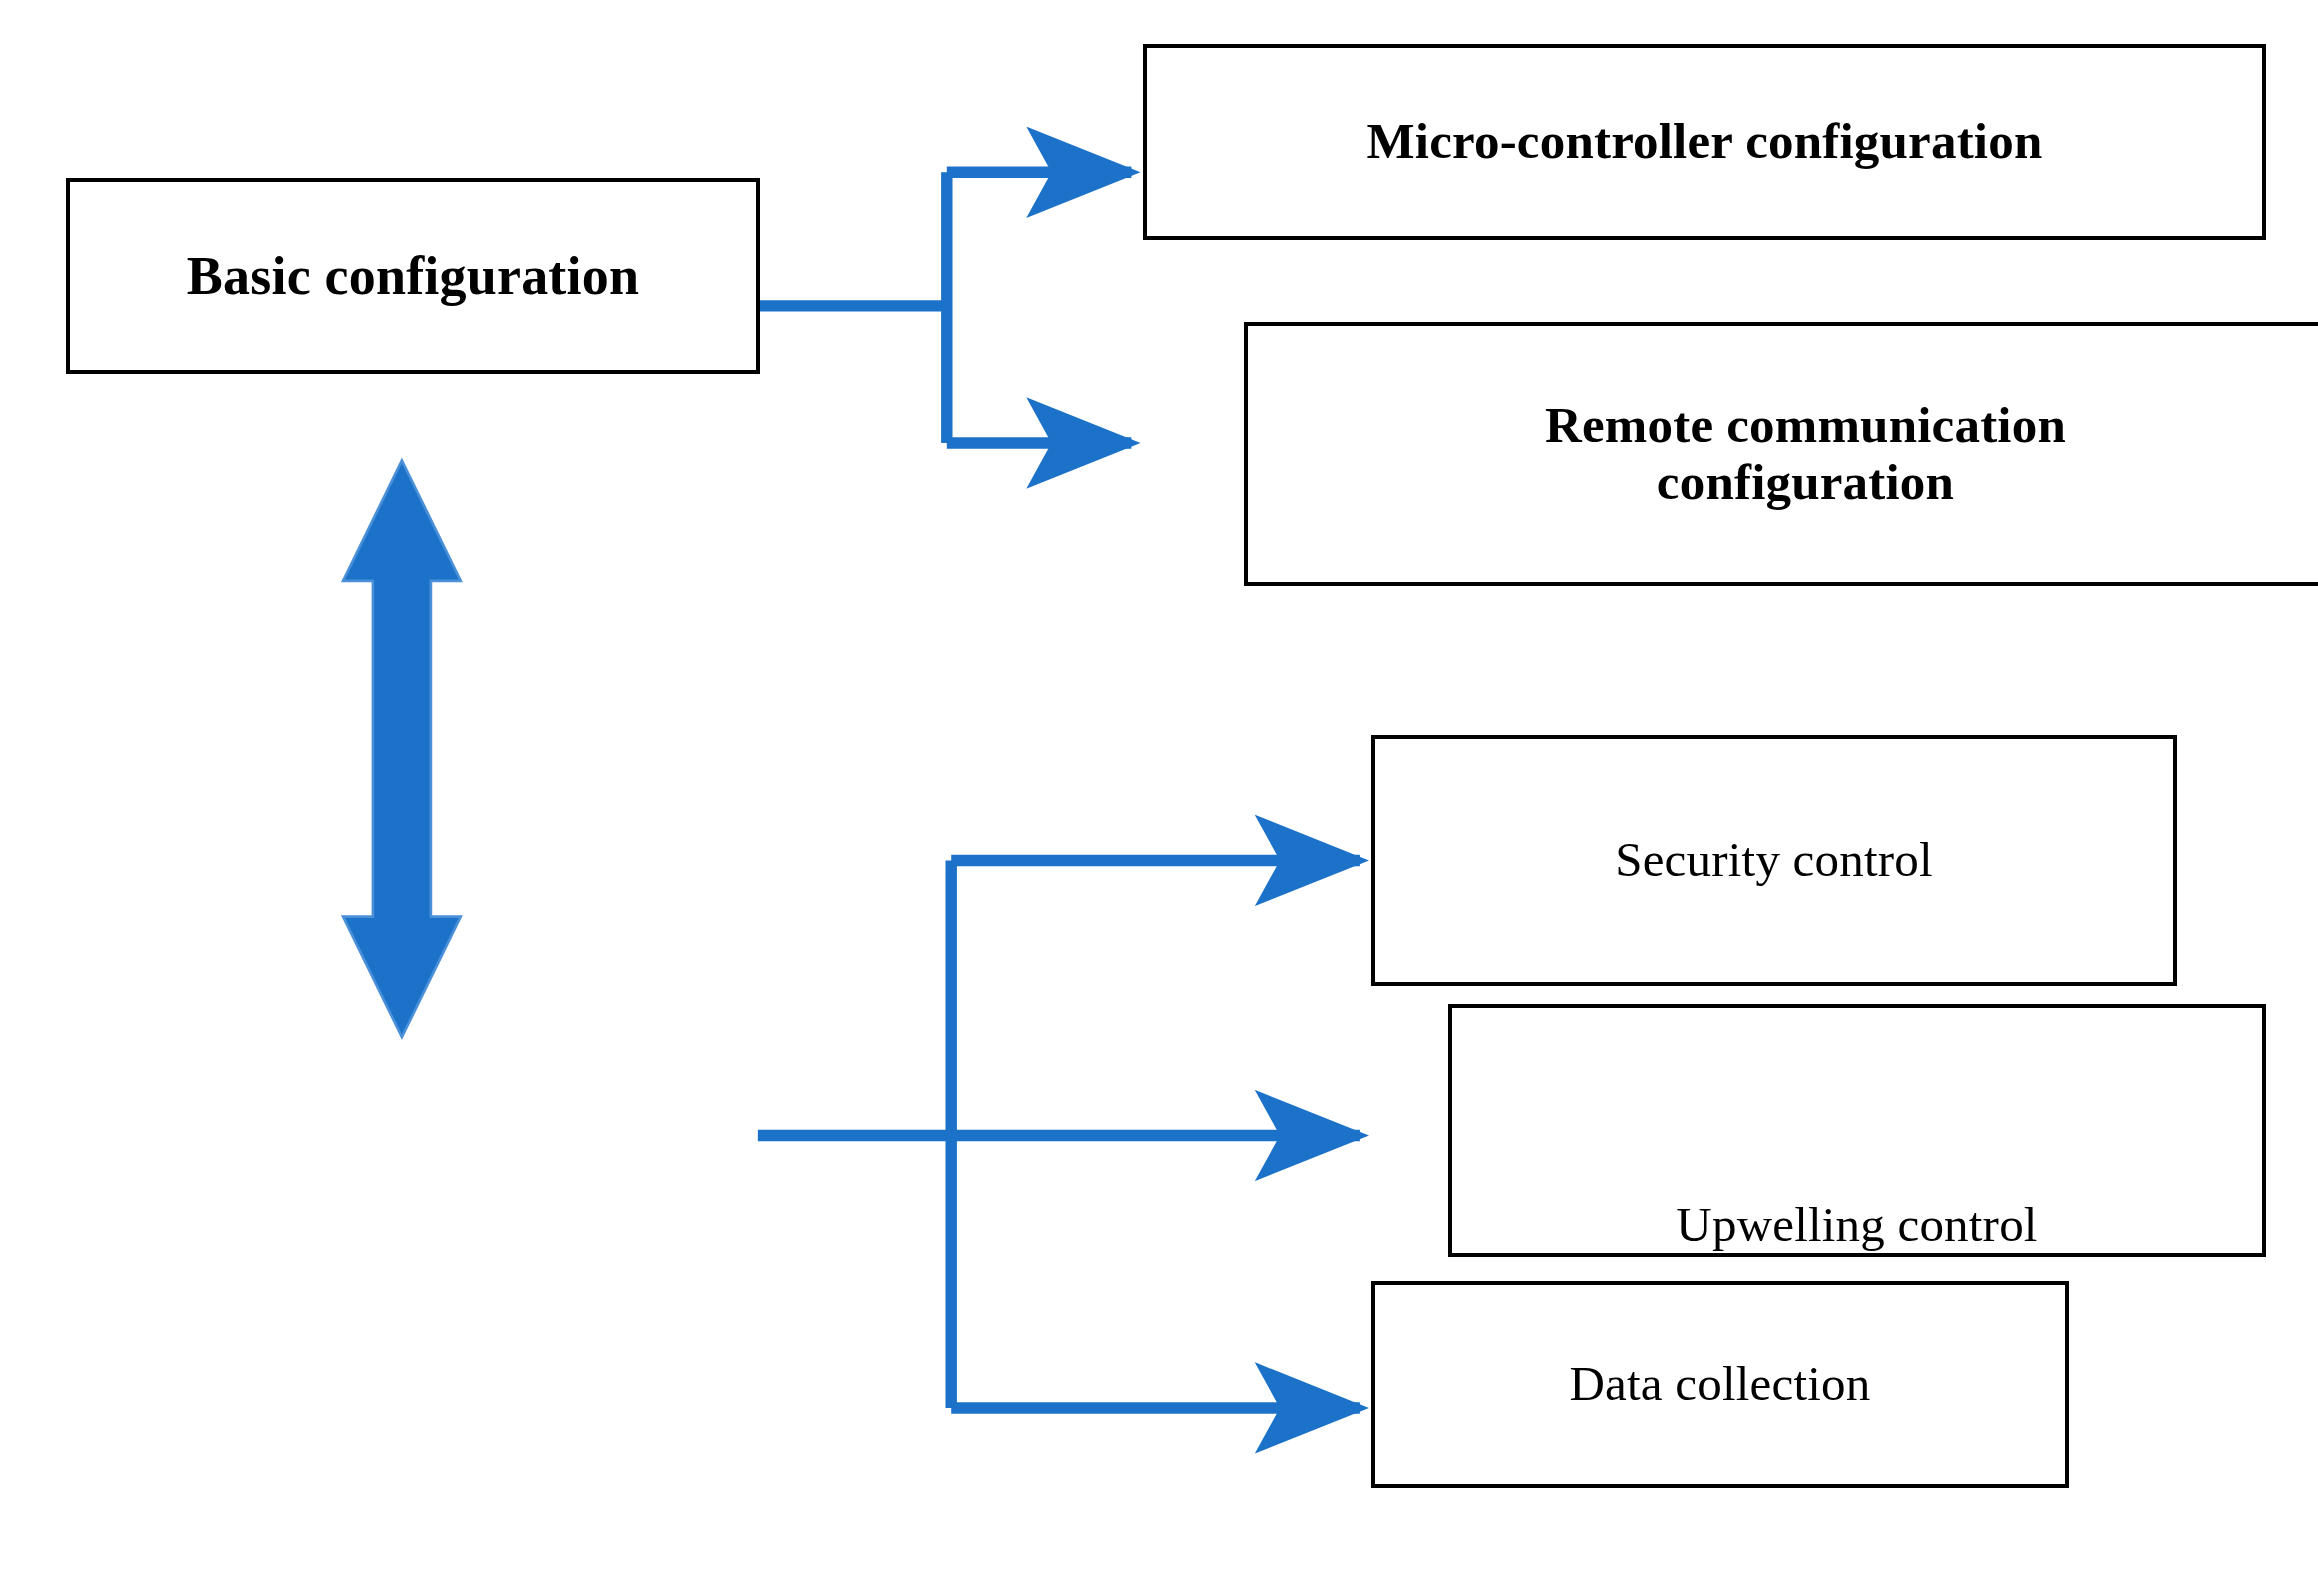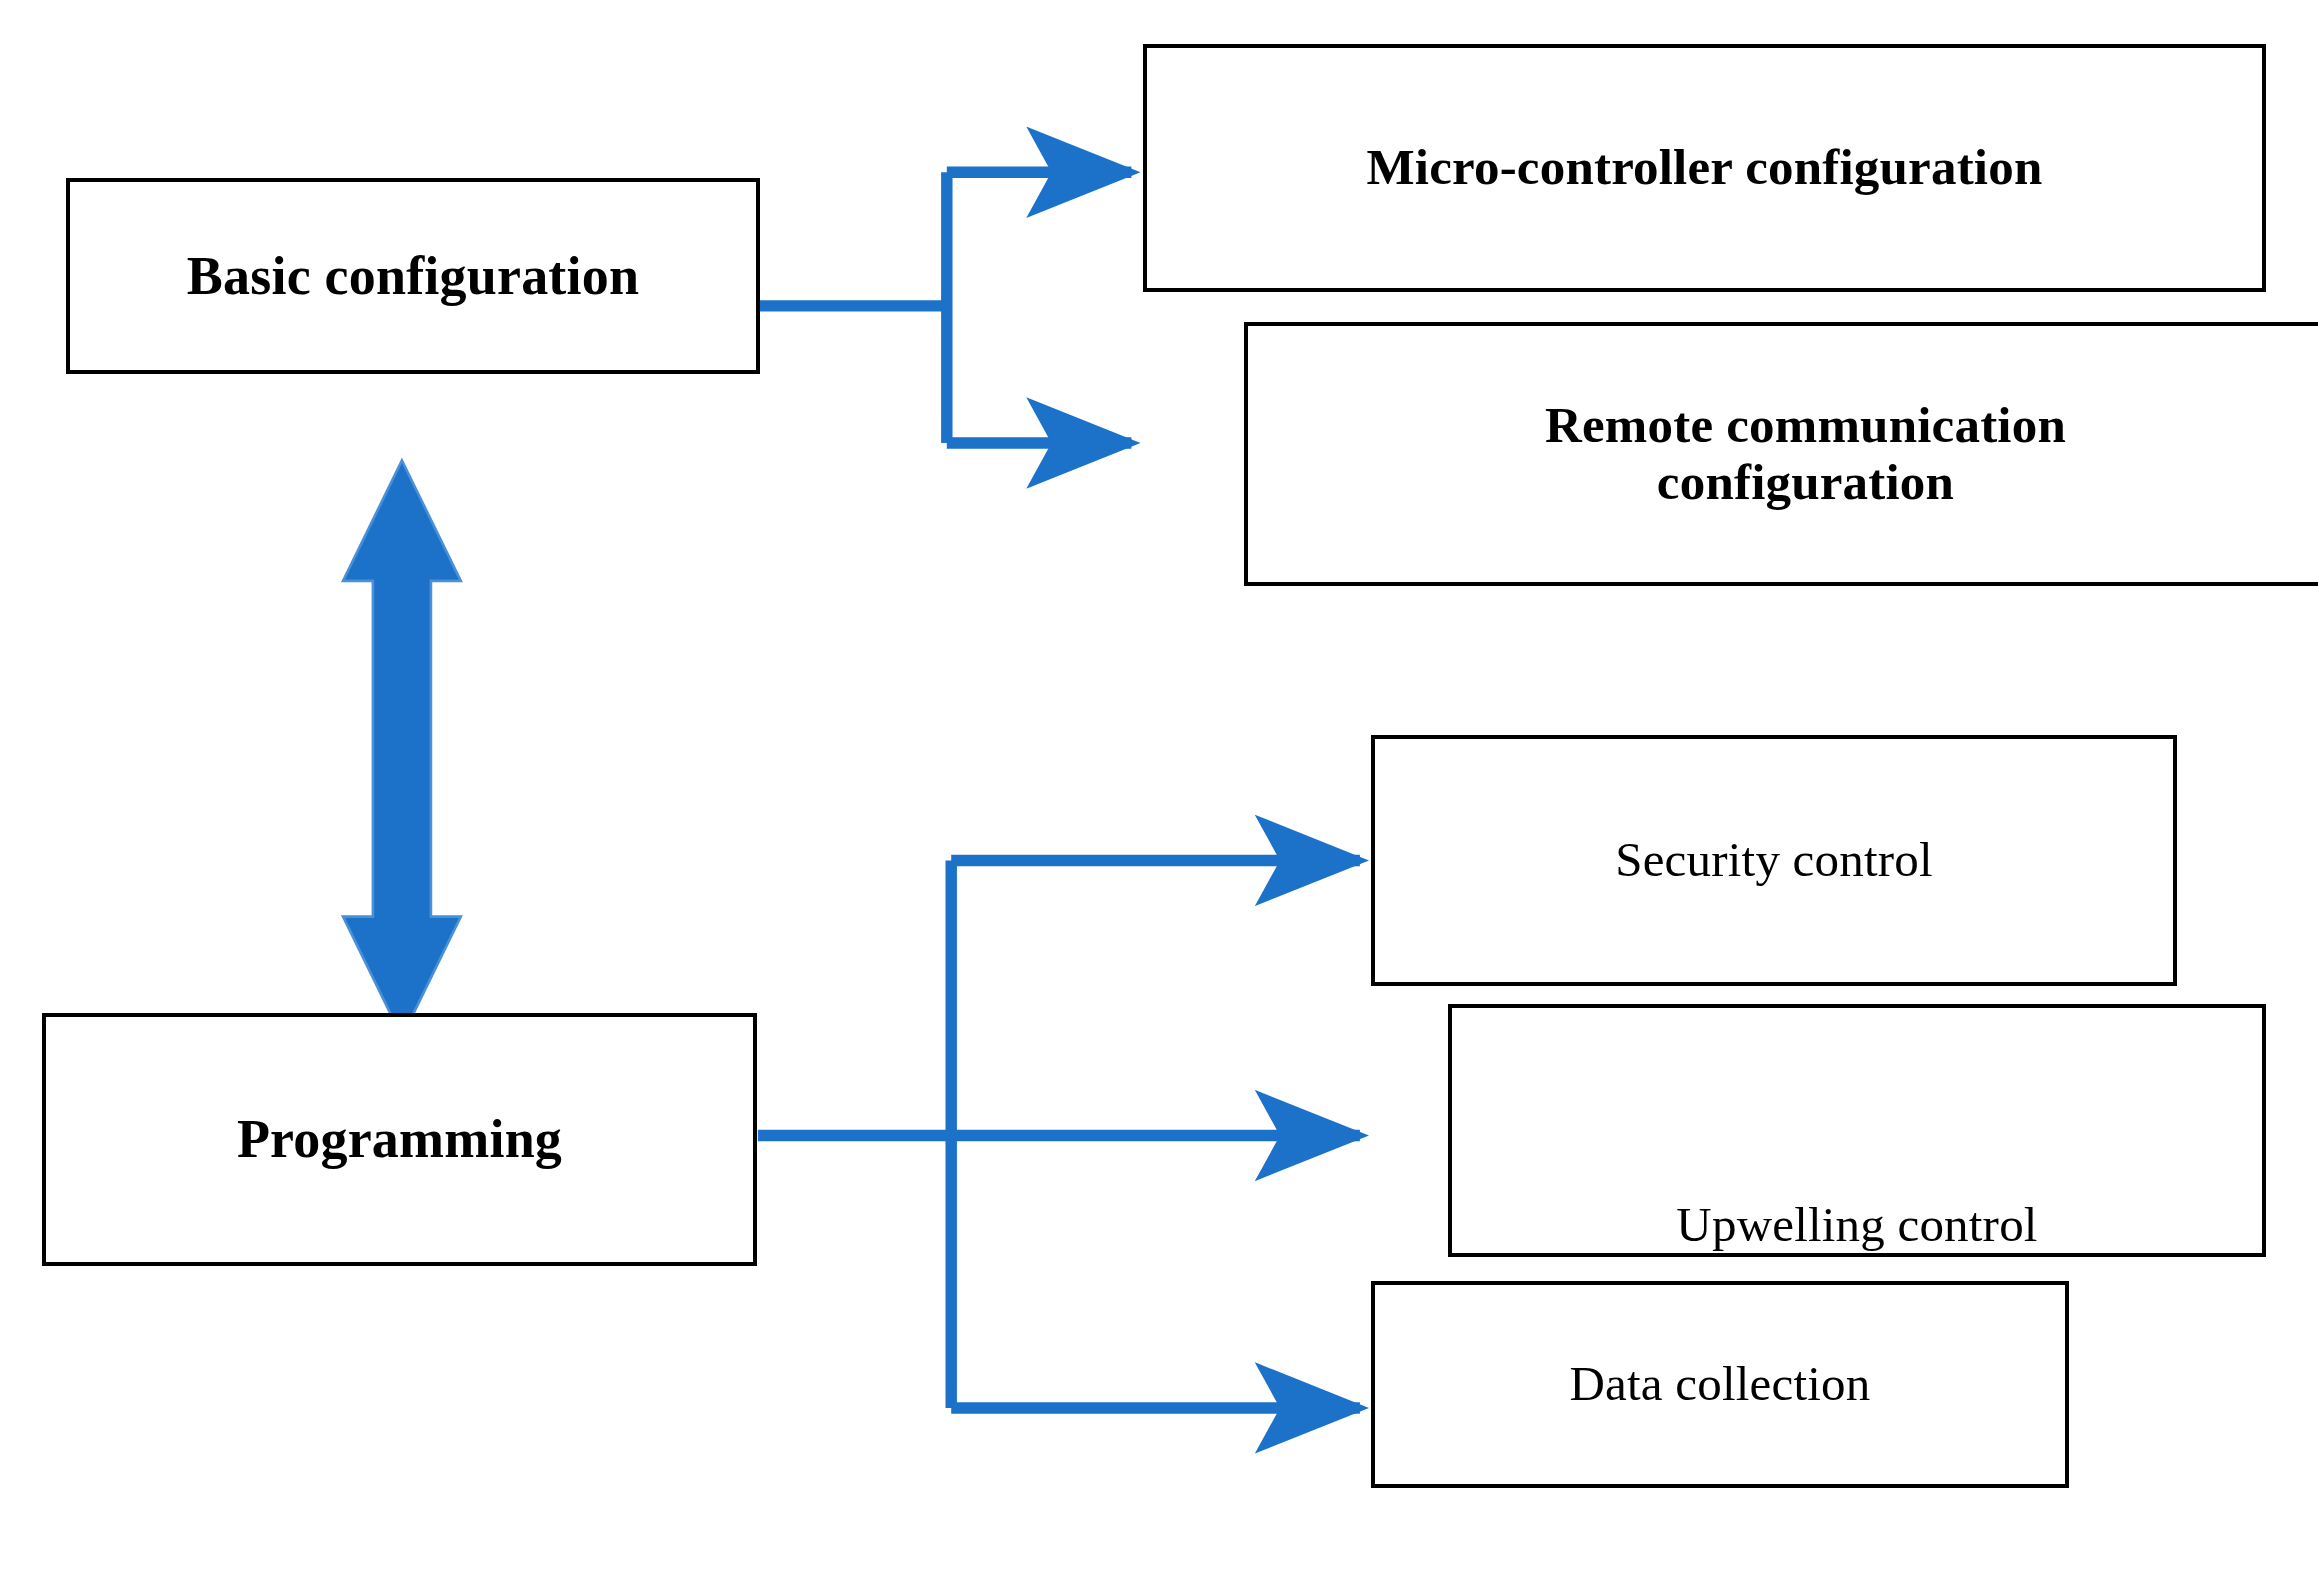--- a/index.html
+++ b/index.html
@@ -30,21 +30,21 @@
   }
   .node .label {
     display: block;
     color: #000000;
     line-height: 1.12;
     letter-spacing: 0.2px;
     padding: 0 16px;
   }
   
   #node-basic        { left: 54px;   top: 178px;  width: 694px;  height: 196px; margin-left: 12px; }
-  #node-micro        { left: 1143px; top: 44px;   width: 1123px; height: 248px; }
+  #node-micro        { left: 1143px; top: 44px;   width: 1123px; height: 196px; }
   #node-remote       { left: 1211px; top: 322px;  width: 1123px; height: 264px; margin-left: 33px; }
   #node-programming  { left: 42px;   top: 1013px; width: 715px;  height: 253px; }
   #node-security     { left: 1371px; top: 735px;  width: 806px;  height: 251px; }
   #node-upwelling    { left: 1448px; top: 1004px; width: 818px;  height: 253px; align-items: flex-end; }
   #node-data         { left: 1371px; top: 1281px; width: 698px;  height: 207px; }
 
   
   #node-basic .label       { font-size: 54px; font-weight: 700; }
   #node-programming .label { font-size: 54px; font-weight: 700; }
   #node-micro .label       { font-size: 51px; font-weight: 700; }
@@ -116,23 +116,20 @@
     <span class="label">Micro-controller configuration</span>
   </div>
 
   <div class="node" id="node-remote">
     <span class="label">
       <span>Remote communication</span><br>
       <span>configuration</span>
     </span>
   </div>
 
-  <div class="node" id="node-programming">
-    <span class="label">Programming</span>
-  </div>
 
   <div class="node" id="node-security">
     <span class="label">Security control</span>
   </div>
 
   <div class="node" id="node-upwelling">
     <span class="label">Upwelling control</span>
   </div>
 
   <div class="node" id="node-data">

